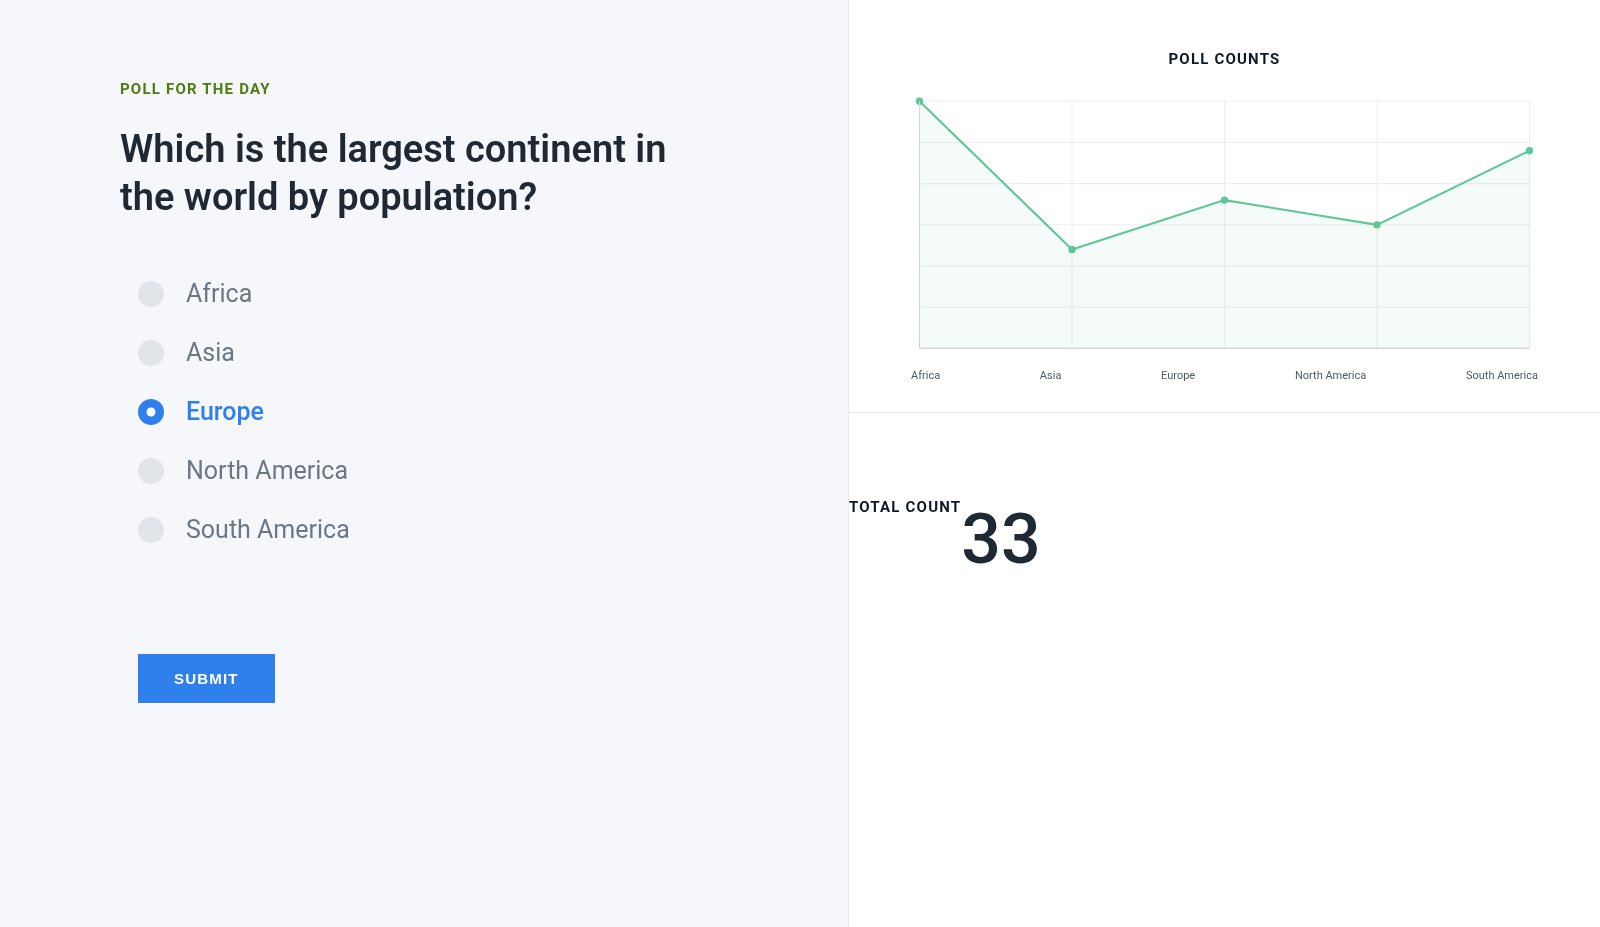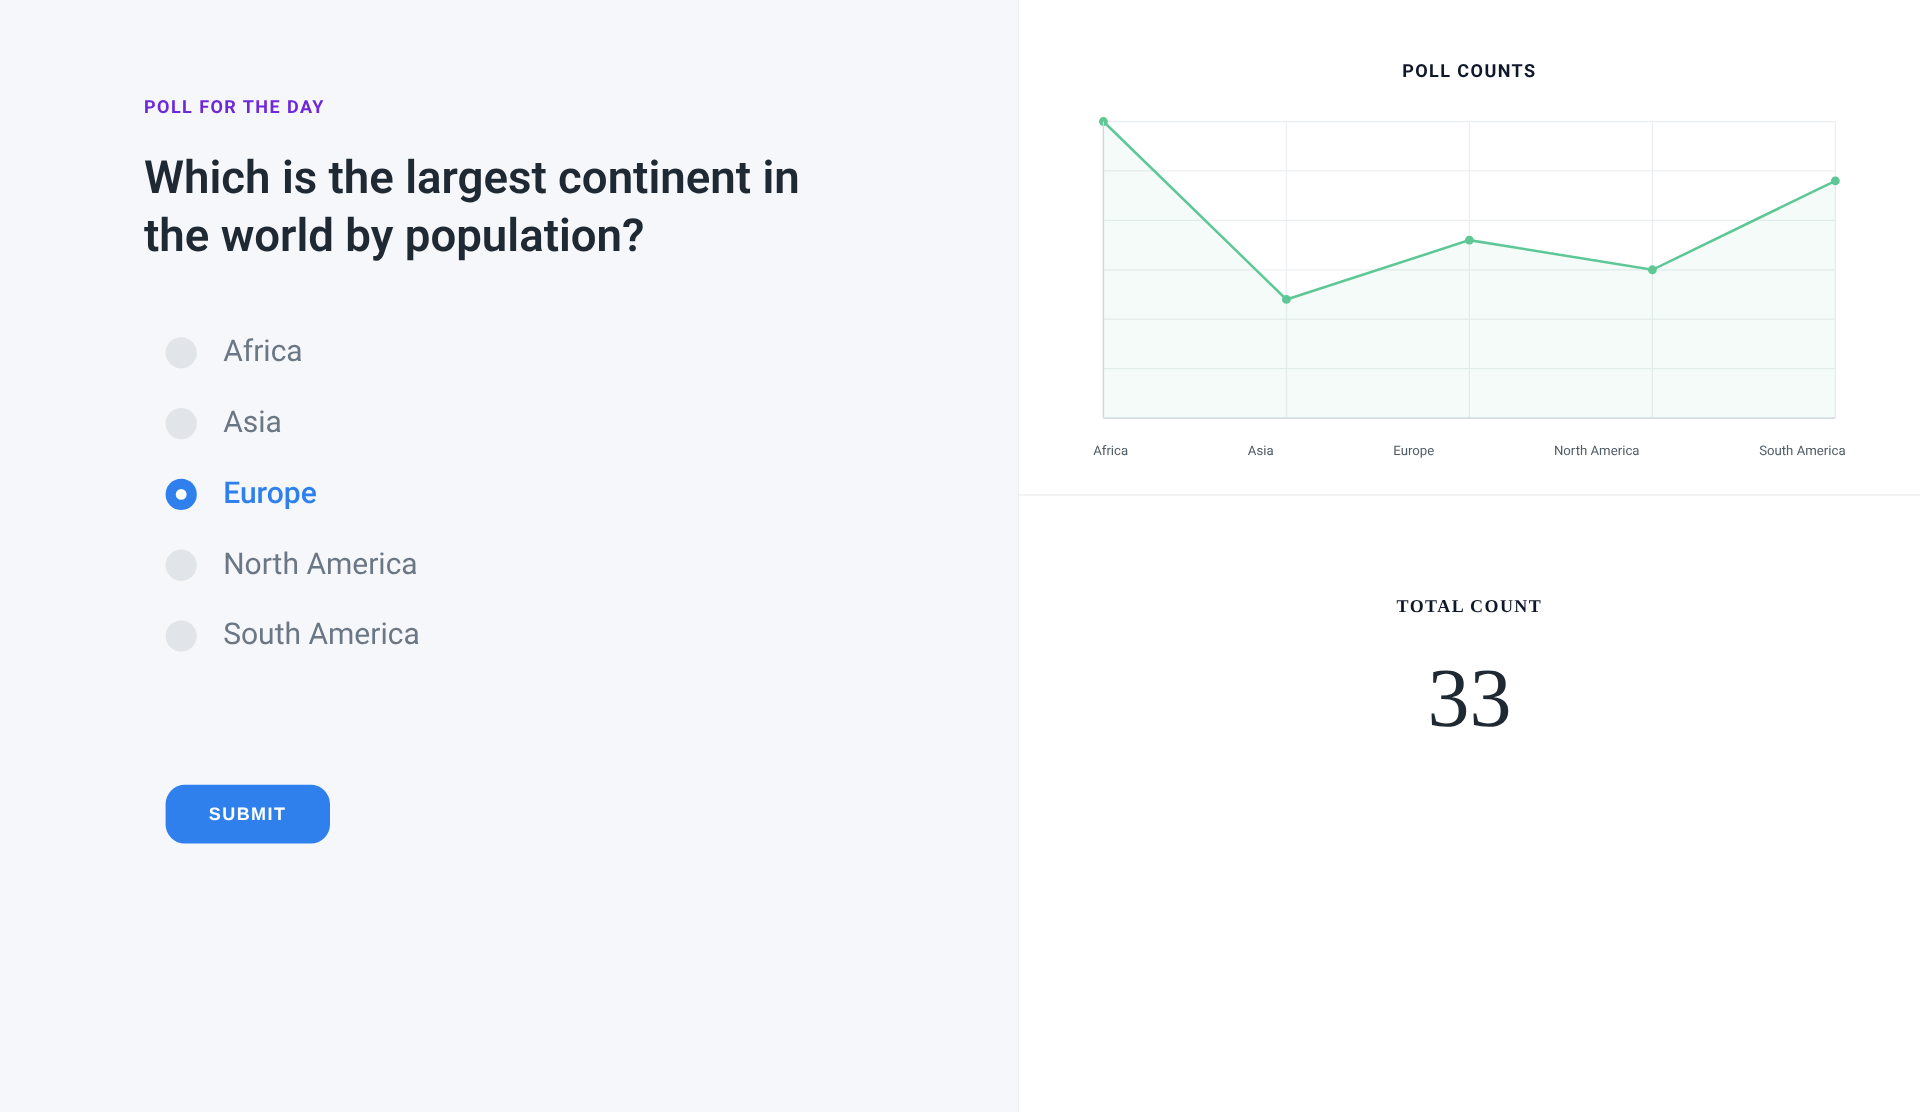--- a/index.html
+++ b/index.html
@@ -19,21 +19,21 @@
   }
   .right-panel {
     flex: 1;
     height: 100%;
     background: #fff;
     border-left: 1px solid #e9ecef;
     display: flex;
     flex-direction: column;
   }
   .kicker {
-    color: #6d28d9;
+    color: #4d7c0f;
     font-size: 15px;
     font-weight: 700;
     letter-spacing: 0.08em;
     margin-bottom: 28px;
   }
   .question {
     color: #1f2933;
     font-size: 38px;
     font-weight: 600;
     line-height: 1.25;
@@ -81,21 +81,21 @@
     margin-top: 80px;
     margin-left: 18px;
     background: #2f80ed;
     color: #fff;
     border: none;
     padding: 16px 36px;
     font-size: 15px;
     font-weight: 700;
     letter-spacing: 0.08em;
     cursor: pointer;
-    border-radius: 16px;
+    border-radius: 0;
   }
   
   .chart-card {
     padding: 50px 60px 30px 60px;
     border-bottom: 1px solid #e9ecef;
   }
   .card-title {
     text-align: center;
     color: #0f172a;
     font-size: 15px;
@@ -108,23 +108,22 @@
     display: flex;
     justify-content: space-between;
     font-size: 11px;
     color: #4f5b66;
     margin-top: 6px;
     padding: 0 2px;
   }
   .total-card {
     flex: 1;
     display: flex;
-    flex-direction: column;
+    flex-direction: row;
     padding-top: 85px;
-    font-family: Liberation Serif, serif;
   }
   .total-card .card-title { margin-bottom: 28px; }
   .total-number {
     text-align: center;
     font-size: 70px;
     font-weight: 500;
     color: #1f2933;
   }
   .counts-table {
     margin-top: auto;

